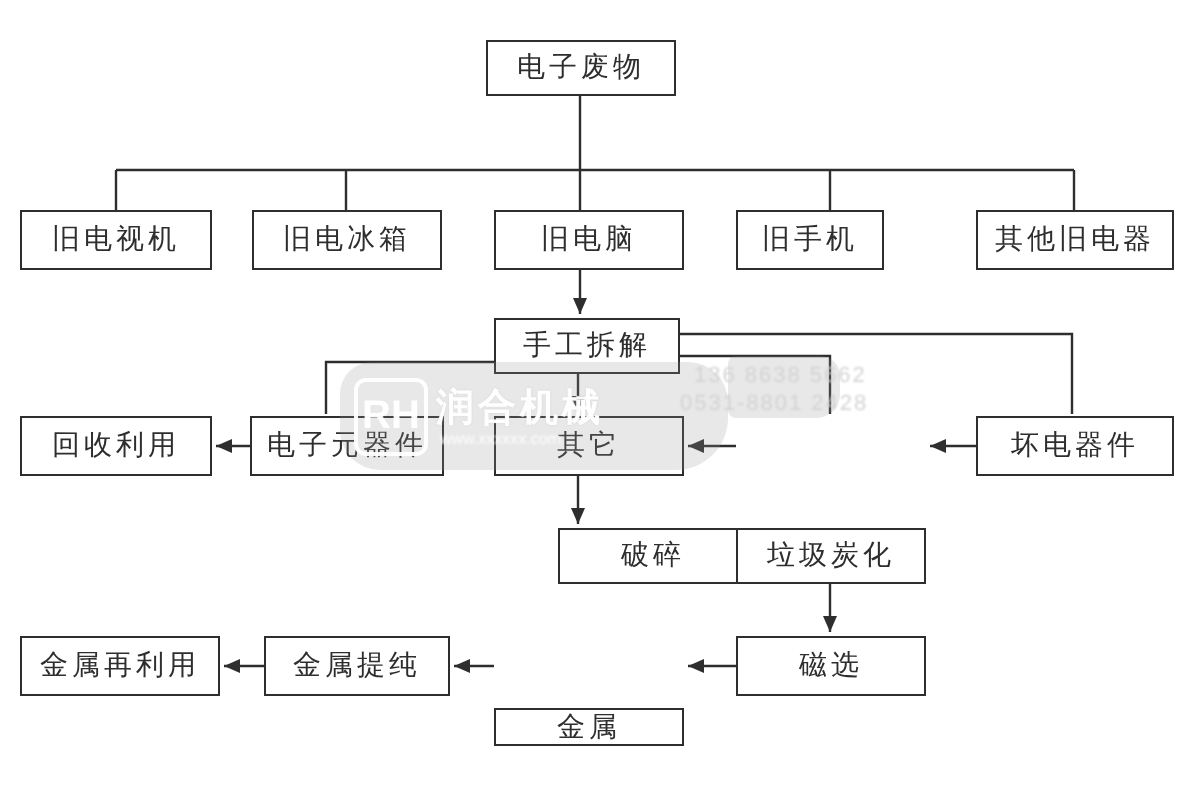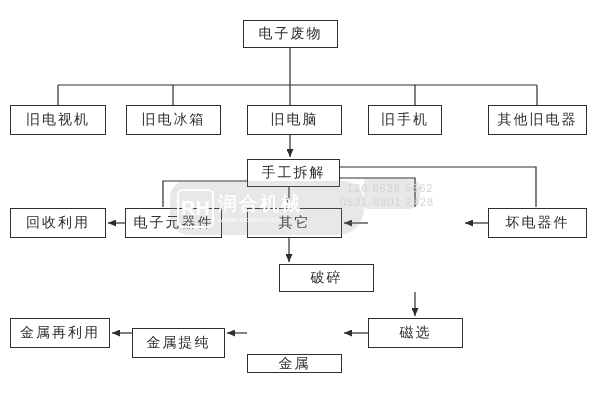--- a/index.html
+++ b/index.html
@@ -93,23 +93,24 @@
   <div class="node" style="left:488px;top:105px;width:99px;height:30px;">其他旧电器</div>
 
   <div class="node" style="left:10px;top:208px;width:96px;height:30px;">回收利用</div>
 
   <div class="node" style="left:247px;top:159px;width:93px;height:28px;">手工拆解</div>
   <div class="node" style="left:125px;top:208px;width:97px;height:30px;">电子元器件</div>
   <div class="node" style="left:247px;top:208px;width:95px;height:30px;">其它</div>
   <div class="node" style="left:488px;top:208px;width:99px;height:30px;">坏电器件</div>
 
   <div class="node" style="left:247px;top:264px;width:95px;height:28px;margin-left:32px;">破碎</div>
+  <div class="node" style="left:368px;top:264px;width:95px;height:28px;">垃圾炭化</div>
 
   <div class="node" style="left:10px;top:318px;width:100px;height:30px;">金属再利用</div>
-  <div class="node" style="left:132px;top:318px;width:93px;height:30px;margin-top:10px;">金属提纯</div>
+  <div class="node" style="left:132px;top:318px;width:93px;height:30px;">金属提纯</div>
   <div class="node" style="left:247px;top:318px;width:95px;height:19px;margin-top:36px;">金属</div>
   <div class="node" style="left:368px;top:318px;width:95px;height:30px;">磁选</div>
 
   <div class="wm wm-blob1"></div>
   <div class="wm wm-blob2"></div>
   <div class="wm wm-logo">RH</div>
   <div class="wm wm-brand">润合机械</div>
   <div class="wm wm-url">www.xxxxxx.com</div>
   <div class="wm wm-phone1">136 8638 5662</div>
   <div class="wm wm-phone2">0531-8801 2428</div>

